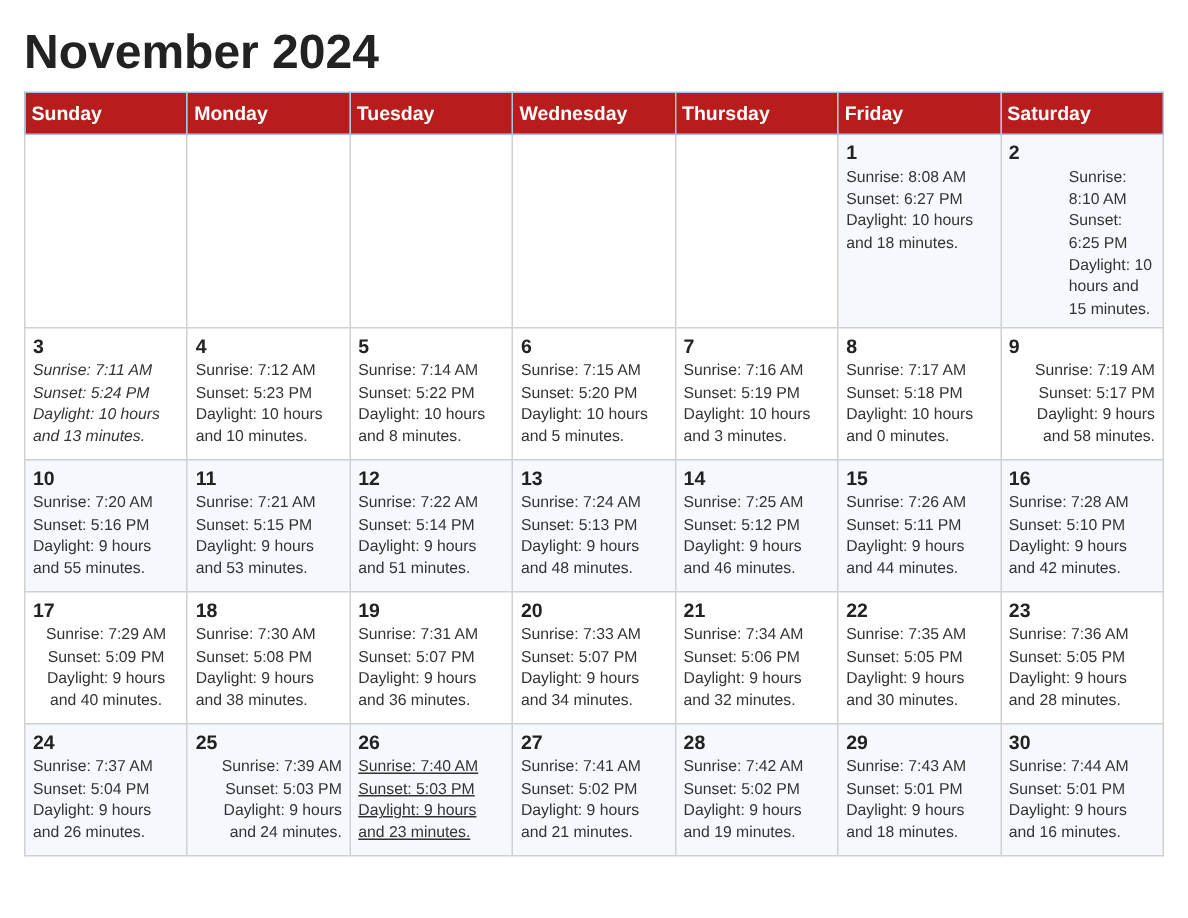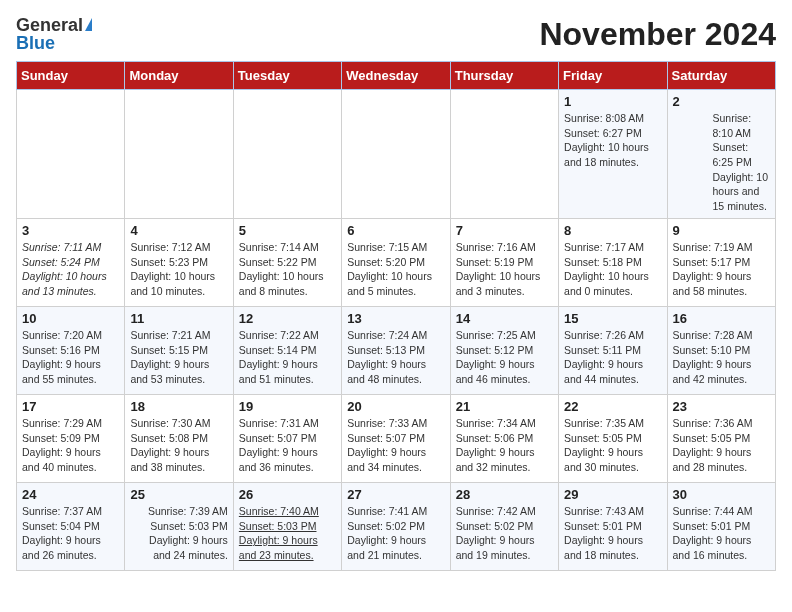--- a/index.html
+++ b/index.html
@@ -84,27 +84,20 @@
       line-height: 1.4;
     }
     .empty-cell {
       background: #fff !important;
     }
   </style>
 </head>
 <body>
 
 <div class="header-section">
-  <div class="logo">
-    <div style="display:flex;align-items:center;">
-      <span class="logo-general">General</span>
-      <span style="display:inline-block;width:0;height:0;border-left:7px solid transparent;border-bottom:13px solid #2a7dc9;margin-left:2px;margin-bottom:2px;"></span>
-    </div>
-    <span class="logo-blue">Blue</span>
-  </div>
   <div class="title-section">
     <div class="month-title">November 2024</div>
   </div>
 </div>
 
 <table>
   <thead>
     <tr id="header-row">
     <th>Sunday</th>
         <th>Monday</th>
@@ -167,21 +160,21 @@
 Daylight: 10 hours and 3 minutes.</div>
         </td>
         <td>
           <span class="day-number">8</span>
           <div class="day-info" style="white-space: pre-line;">Sunrise: 7:17 AM
 Sunset: 5:18 PM
 Daylight: 10 hours and 0 minutes.</div>
         </td>
         <td>
           <span class="day-number">9</span>
-          <div class="day-info" style="white-space: pre-line;">Sunrise: 7:19 AM
+          <div class="day-info" style="white-space: pre-line; text-align: right;">Sunrise: 7:19 AM
 Sunset: 5:17 PM
 Daylight: 9 hours and 58 minutes.</div>
         </td>
       </tr>
       <tr>
         <td>
           <span class="day-number">10</span>
           <div class="day-info" style="white-space: pre-line;">Sunrise: 7:20 AM
 Sunset: 5:16 PM
 Daylight: 9 hours and 55 minutes.</div>
@@ -219,21 +212,21 @@
         <td>
           <span class="day-number">16</span>
           <div class="day-info" style="white-space: pre-line;">Sunrise: 7:28 AM
 Sunset: 5:10 PM
 Daylight: 9 hours and 42 minutes.</div>
         </td>
       </tr>
       <tr>
         <td>
           <span class="day-number">17</span>
-          <div class="day-info" style="white-space: pre-line;">Sunrise: 7:29 AM
+          <div class="day-info" style="white-space: pre-line; text-align: center;">Sunrise: 7:29 AM
 Sunset: 5:09 PM
 Daylight: 9 hours and 40 minutes.</div>
         </td>
         <td>
           <span class="day-number">18</span>
           <div class="day-info" style="white-space: pre-line;">Sunrise: 7:30 AM
 Sunset: 5:08 PM
 Daylight: 9 hours and 38 minutes.</div>
         </td>
         <td>

